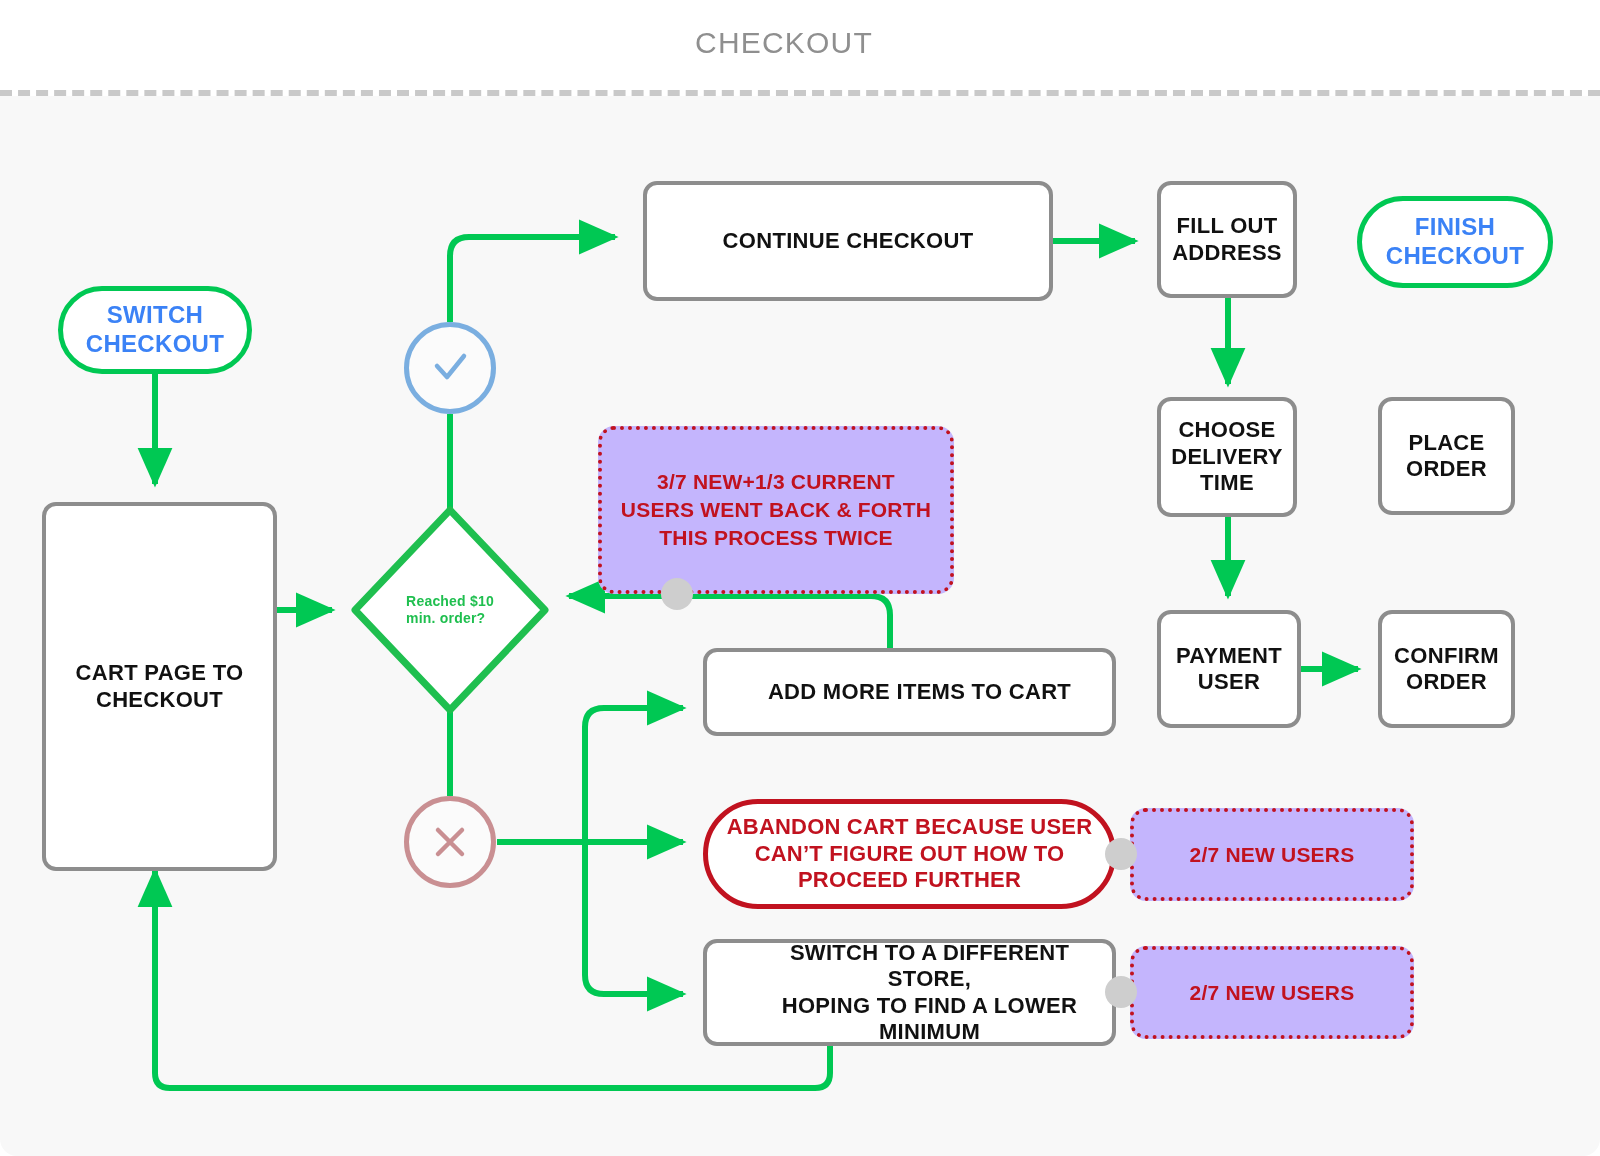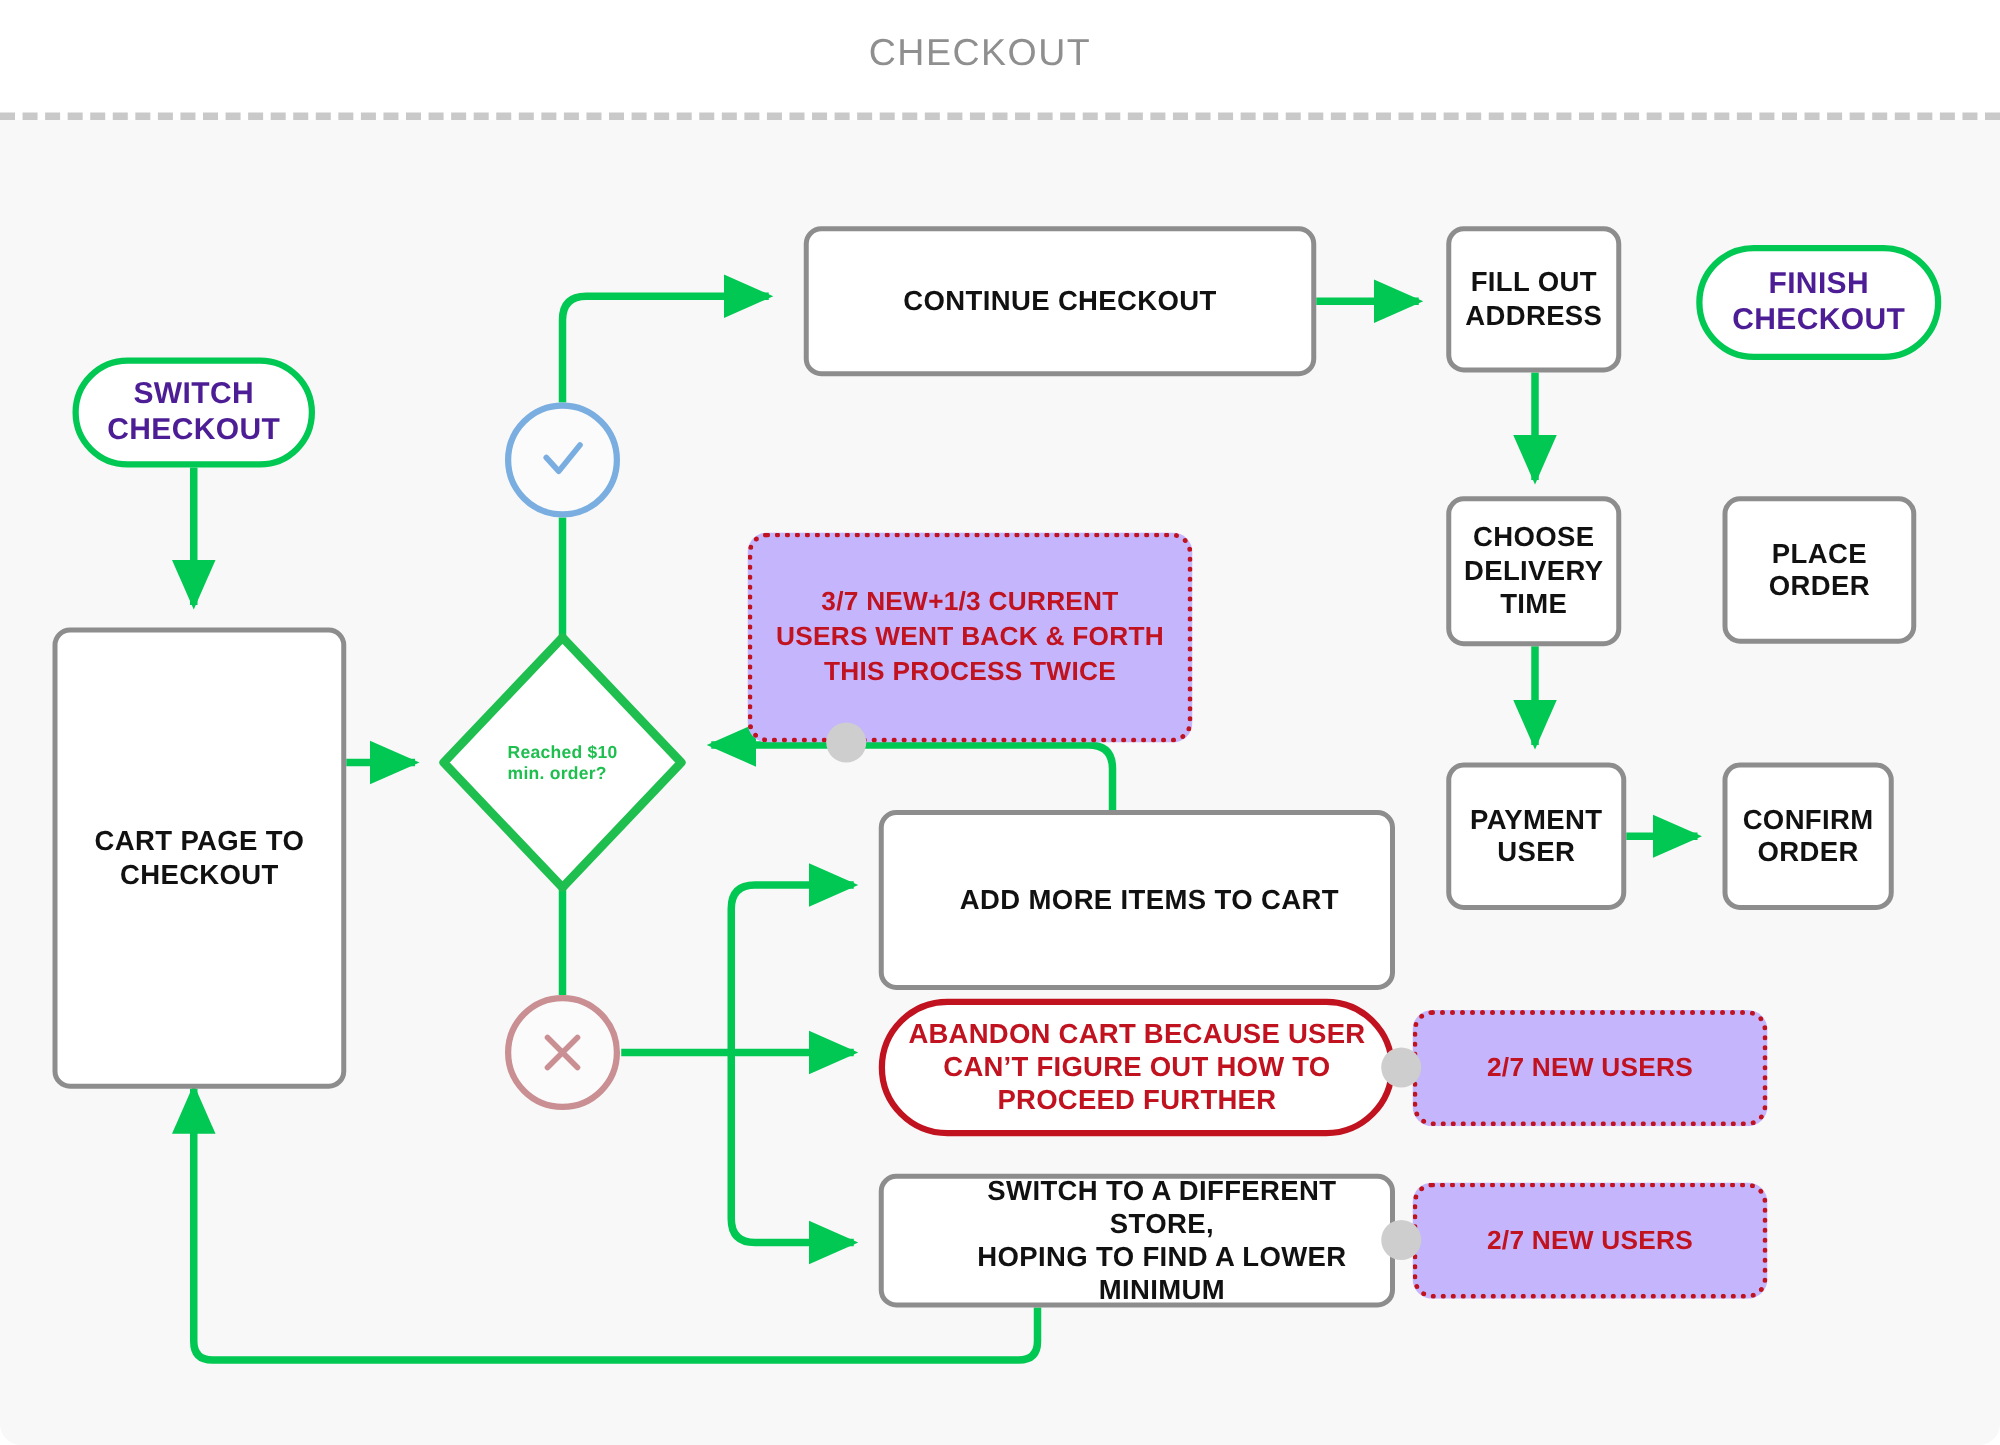--- a/index.html
+++ b/index.html
@@ -87,21 +87,21 @@
     color: #111111;
     font-size: 22px;
     font-weight: 700;
     letter-spacing: 0.3px;
   }
 
   
   .terminator {
     border: 5px solid #00c853;
     border-radius: 999px;
-    color: #4c1d95;
+    color: #3b82f6;
     font-size: 24px;
     font-weight: 700;
     letter-spacing: 0.3px;
   }
 
   
   .failure {
     border: 5px solid #c1121f;
     border-radius: 999px;
     color: #c1121f;
@@ -274,31 +274,31 @@
     <div class="node process" style="left:1157px; top:514px; width:144px; height:118px;">
       <span class="label">PAYMENT
 USER</span>
     </div>
 
     <div class="node process" style="left:1378px; top:514px; width:137px; height:118px;">
       <span class="label">CONFIRM
 ORDER</span>
     </div>
 
-    <div class="node process" style="left:1378px; top:301px; width:155px; height:118px;">
+    <div class="node process" style="left:1378px; top:301px; width:137px; height:118px;">
       <span class="label">PLACE
 ORDER</span>
     </div>
 
     <div class="node terminator" style="left:1357px; top:100px; width:196px; height:92px;">
       <span class="label">FINISH
 CHECKOUT</span>
     </div>
 
-    <div class="node process" style="left:703px; top:552px; width:413px; height:144px;padding-left:20px;">
+    <div class="node process" style="left:703px; top:552px; width:413px; height:88px;padding-left:20px;">
       <span class="label">ADD MORE ITEMS TO CART</span>
     </div>
 
     <div class="node failure" style="left:703px; top:703px; width:413px; height:110px;">
       <span class="label">ABANDON CART BECAUSE USER
 CAN’T FIGURE OUT HOW TO
 PROCEED FURTHER</span>
     </div>
 
     <div class="node process" style="left:703px; top:843px; width:413px; height:107px;padding-left:40px;">

